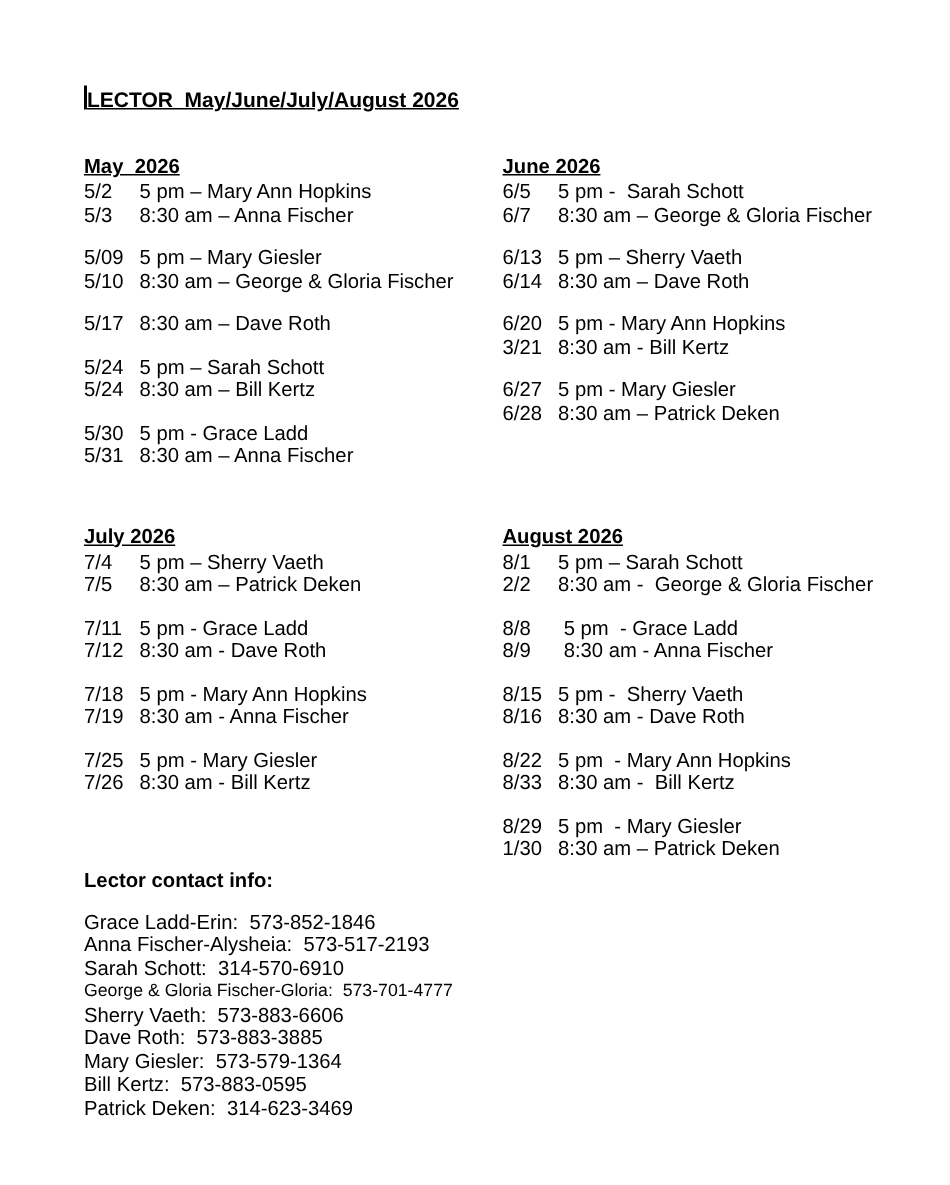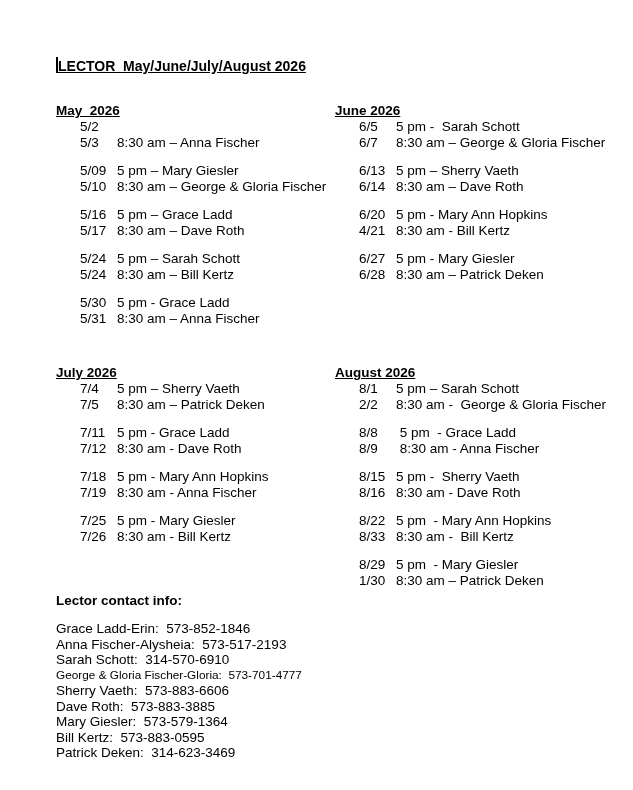--- a/index.html
+++ b/index.html
@@ -47,21 +47,21 @@
     line-height: 16px;
     white-space: pre-wrap;
     text-align: center;
   }
   .group + .group { margin-top: 13px; }
   .entry {
     display: flex;
     font-size: 13.5px;
     line-height: 15.5px;
   }
-  .date { flex: 0 0 37px; white-space: pre-wrap; margin-left: 24px; }
+  .date { flex: 0 0 37px; white-space: pre-wrap; }
   .entry-text { white-space: pre-wrap; }
   .contact { margin-top: 5px; }
   .contact-heading {
     font-size: 13.5px;
     font-weight: bold;
     line-height: 16px;
   }
   .contact-lines { margin-top: 12px; }
   .contact-line {
     font-size: 13.5px;
@@ -74,40 +74,37 @@
 <body>
 
 <div class="page">
 
   <div class="title-line"><span class="caret"></span><span class="title-text">LECTOR  May/June/July/August 2026</span></div>
 
   <div class="months">
       <section class="month"><div class="month-header">May  2026</div><div class="group">
           <div class="entry">
             <span class="date">5/2</span>
+            <span class="entry-text">5 pm – Mary Ann Hopkins</span>
           </div>
           <div class="entry">
             <span class="date">5/3</span>
             <span class="entry-text">8:30 am – Anna Fischer</span>
           </div>
         </div><div class="group">
           <div class="entry">
             <span class="date">5/09</span>
             <span class="entry-text">5 pm – Mary Giesler</span>
           </div>
           <div class="entry">
             <span class="date">5/10</span>
             <span class="entry-text">8:30 am – George &amp; Gloria Fischer</span>
           </div>
         </div><div class="group">
           <div class="entry">
-            <span class="date">5/16</span>
-            <span class="entry-text">5 pm – Grace Ladd</span>
-          </div>
-          <div class="entry">
             <span class="date">5/17</span>
             <span class="entry-text">8:30 am – Dave Roth</span>
           </div>
         </div><div class="group">
           <div class="entry">
             <span class="date">5/24</span>
             <span class="entry-text">5 pm – Sarah Schott</span>
           </div>
           <div class="entry">
             <span class="date">5/24</span>
@@ -140,21 +137,21 @@
           <div class="entry">
             <span class="date">6/14</span>
             <span class="entry-text">8:30 am – Dave Roth</span>
           </div>
         </div><div class="group">
           <div class="entry">
             <span class="date">6/20</span>
             <span class="entry-text">5 pm - Mary Ann Hopkins</span>
           </div>
           <div class="entry">
-            <span class="date">4/21</span>
+            <span class="date">3/21</span>
             <span class="entry-text">8:30 am - Bill Kertz</span>
           </div>
         </div><div class="group">
           <div class="entry">
             <span class="date">6/27</span>
             <span class="entry-text">5 pm - Mary Giesler</span>
           </div>
           <div class="entry">
             <span class="date">6/28</span>
             <span class="entry-text">8:30 am – Patrick Deken</span>

